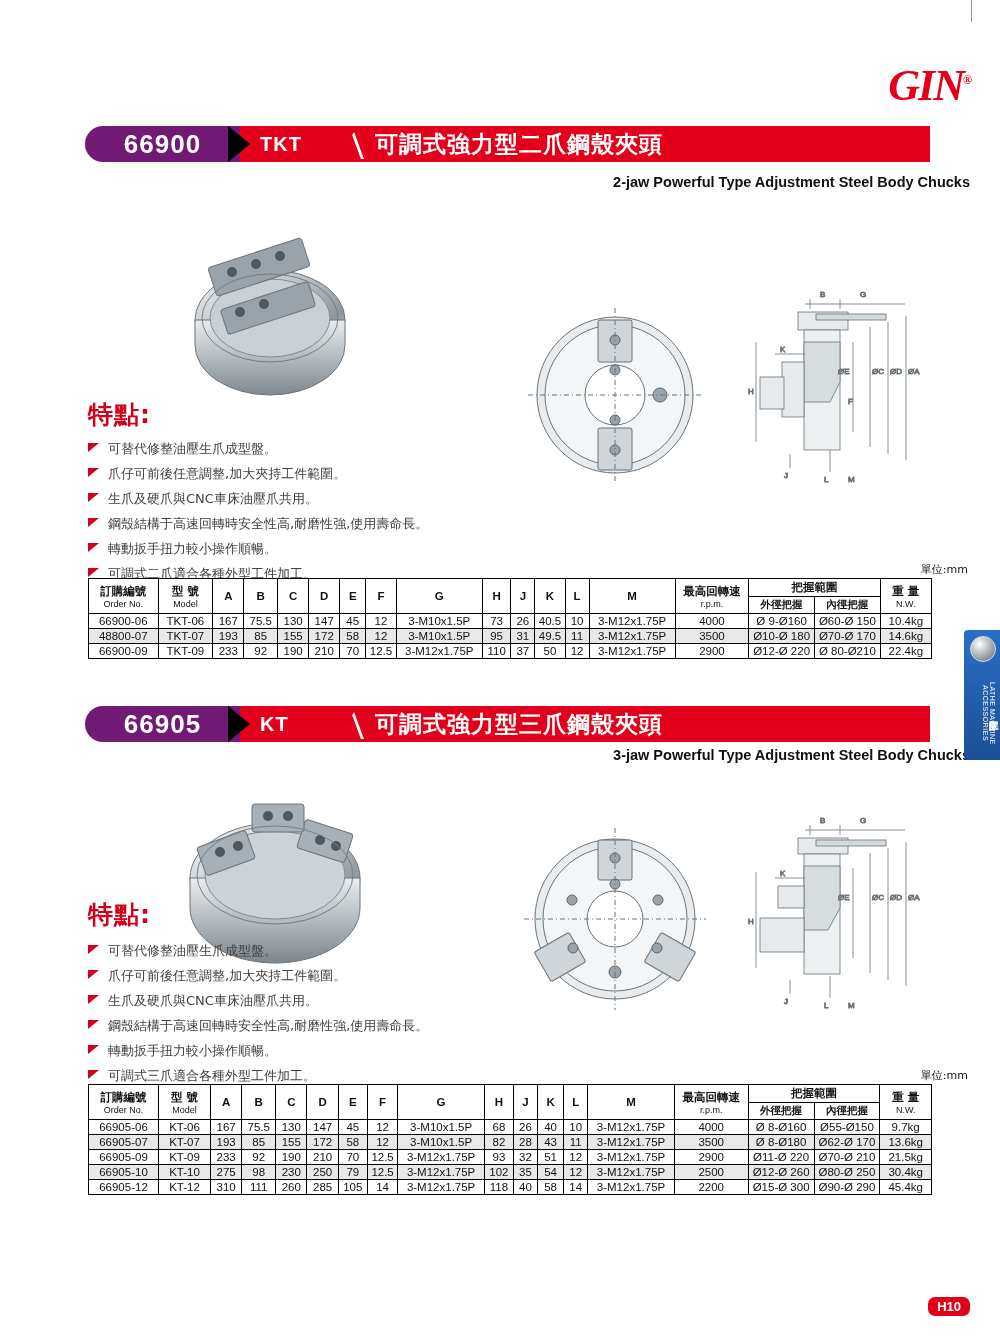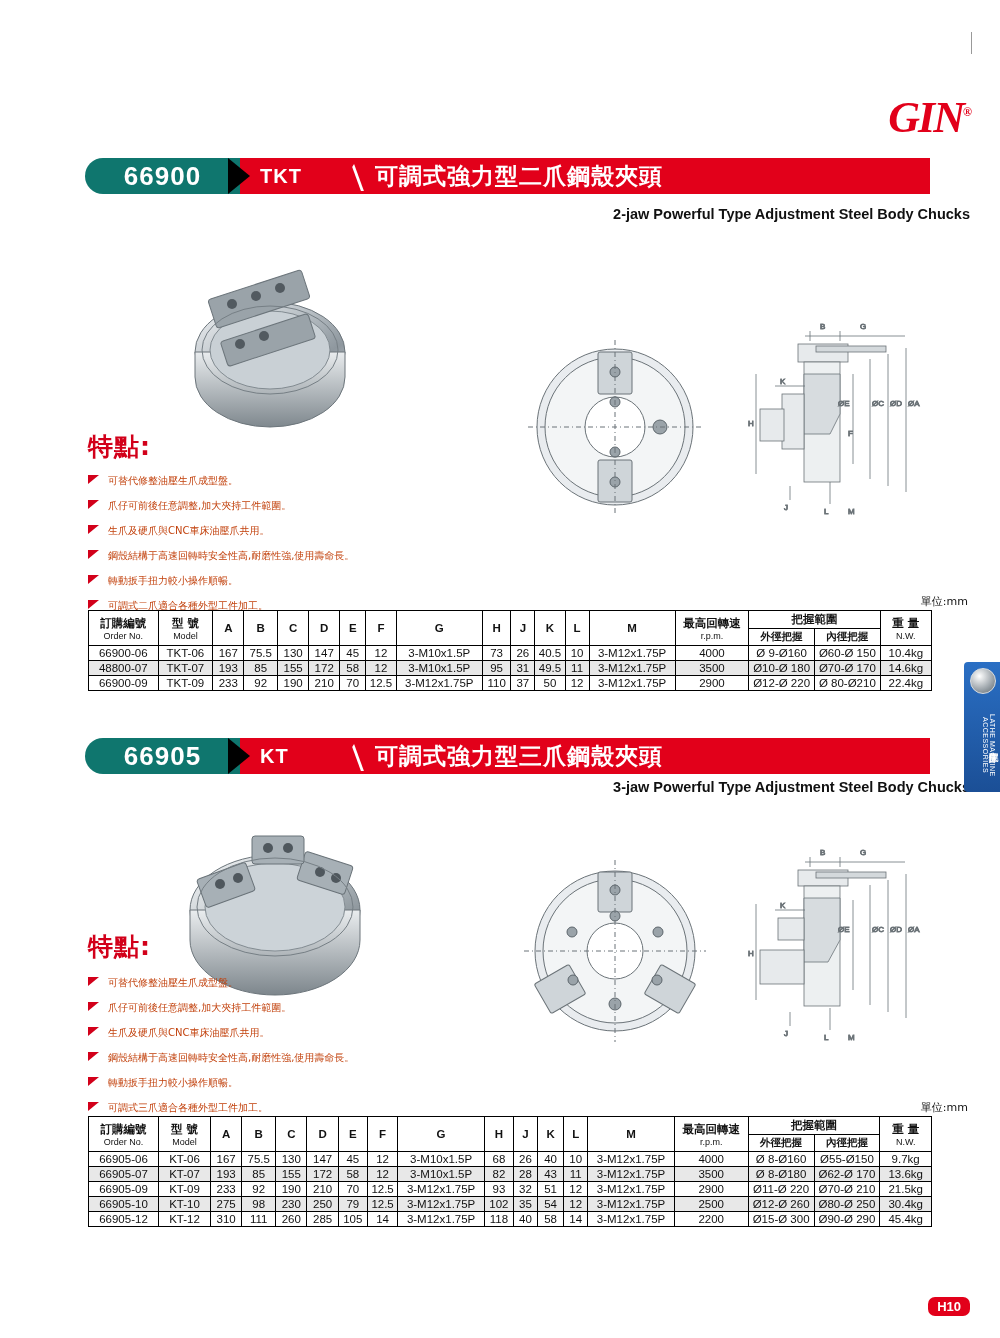--- a/index.html
+++ b/index.html
@@ -3,36 +3,36 @@
 <meta charset="utf-8">
 <style>
   html,body{margin:0;padding:0;}
   body{
     width:1000px;height:1338px;position:relative;
     background:#ffffff;
     font-family:"Liberation Sans", sans-serif;
     color:#111;
     overflow:hidden;
   }
-  .page{position:absolute;inset:0;margin-top:32px;}
+  .page{position:absolute;inset:0;}
 
   
   .logo{position:absolute;right:30px;top:58px;width:210px;height:46px;}
   .logo-text{
     font-family:"Liberation Serif",serif;
     font-style:italic;font-weight:bold;font-size:44px;letter-spacing:-2px;
     color:#e2001a;line-height:44px;text-align:right;
   }
   .logo-r{font-size:12px;vertical-align:super;}
 
   
   .bar{position:absolute;left:85px;width:845px;height:36px;}
   .bar .code{
     position:absolute;left:0;top:0;height:36px;width:155px;
-    background:#0f766e;color:#fff;border-radius:18px 0 0 18px;
+    background:#701a75;color:#fff;border-radius:18px 0 0 18px;
     font-size:26px;font-weight:bold;font-family:"Liberation Sans",sans-serif;
     display:flex;align-items:center;justify-content:center;letter-spacing:1px;
     z-index:3;
   }
   .bar .codearrow{
     position:absolute;left:143px;top:0;width:0;height:0;
     border-top:18px solid transparent;border-bottom:18px solid transparent;
     border-left:22px solid #000;z-index:3;
   }
   .bar .redfill{
@@ -58,21 +58,21 @@
   }
   .subtitle{
     position:absolute;right:30px;font-size:14.5px;font-weight:bold;color:#111;
   }
 
   
   .feat-title{
     position:absolute;font-size:25px;font-weight:bold;color:#d2001a;
     font-family:"DejaVu Sans","Liberation Sans",sans-serif;letter-spacing:1px;
   }
-  .feat-list{position:absolute;left:88px;font-size:10px;line-height:22px;color:#c2410c;
+  .feat-list{position:absolute;left:88px;font-size:13px;line-height:22px;color:#404040;
     font-family:"DejaVu Sans","Liberation Sans",sans-serif;}
   .feat-list div{margin-bottom:3px;position:relative;padding-left:20px;}
   .feat-list div:before{
     content:"";position:absolute;left:0;top:5px;
     border-left:11px solid #d2001a;border-bottom:9px solid transparent;
     border-top:0px solid transparent;width:0;height:0;
   }
 
   
   .unit{position:absolute;right:32px;font-size:11px;color:#111;}

